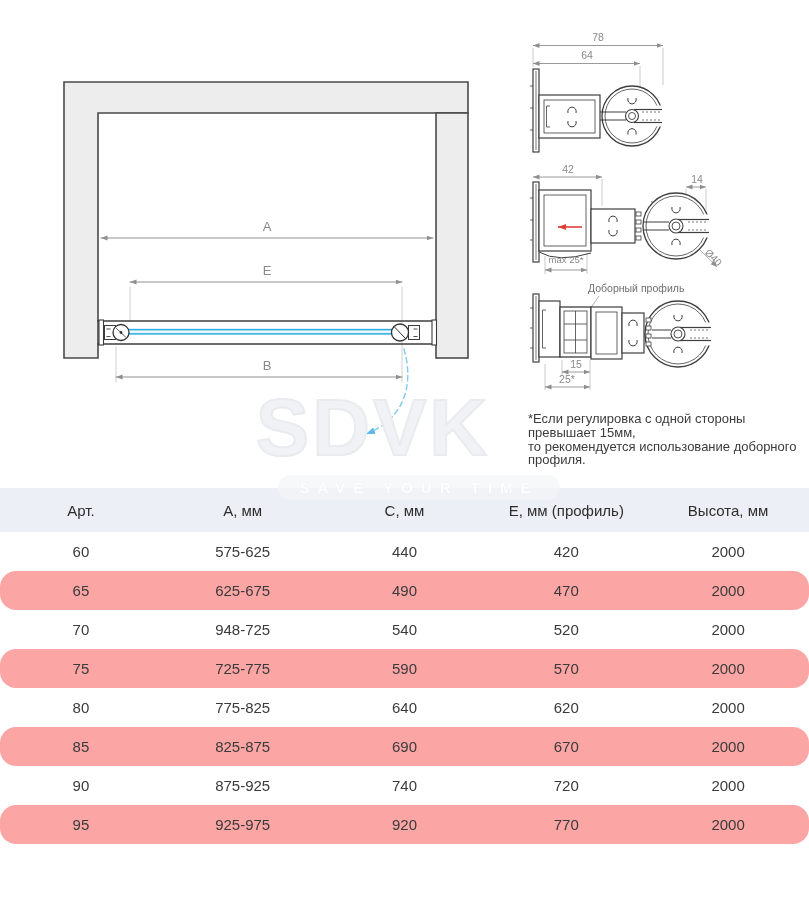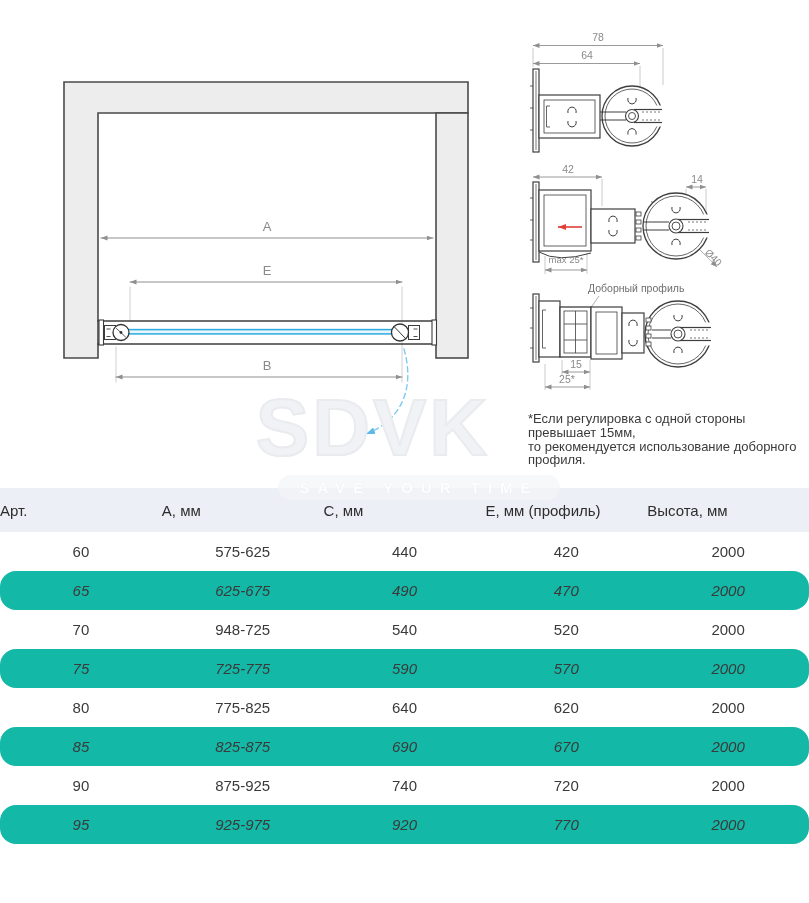--- a/index.html
+++ b/index.html
@@ -26,25 +26,25 @@
   .plab    { font-family:"Liberation Sans",sans-serif; font-size:10.5px; fill:#6f6f6f; text-anchor:start; }
 
   
   .footnote { position:absolute; left:528px; top:412px; width:275px; z-index:6;
               font-size:13px; line-height:13.8px; color:#3b3b3b; }
 
   
   .spec-table { position:absolute; left:0; top:488px; width:809px; z-index:3; }
   .thead { display:grid; grid-template-columns:repeat(5,1fr); height:44px;
            align-items:center; background:#edeff6; }
-  .thead span { font-size:15px; color:#2d2d2d; }
+  .thead span { text-align:center; font-size:15px; color:#2d2d2d; }
   .trow  { display:grid; grid-template-columns:repeat(5,1fr); height:39px;
            align-items:center;border-radius:16px; }
   .trow span { text-align:center; font-size:15px; color:#3a3a3a; }
-  .trow.alt { background:#14b8a6;font-style:italic; }
+  .trow.alt { background:#fca5a5; }
 </style>
 </head>
 <body>
 
 <div class="page">
 
   <div class="wm-logo">SDVK</div>
   <div class="wm-tag">SAVE YOUR TIME</div>
 
   <svg class="draw-svg" width="809" height="470" viewBox="0 0 809 470">

